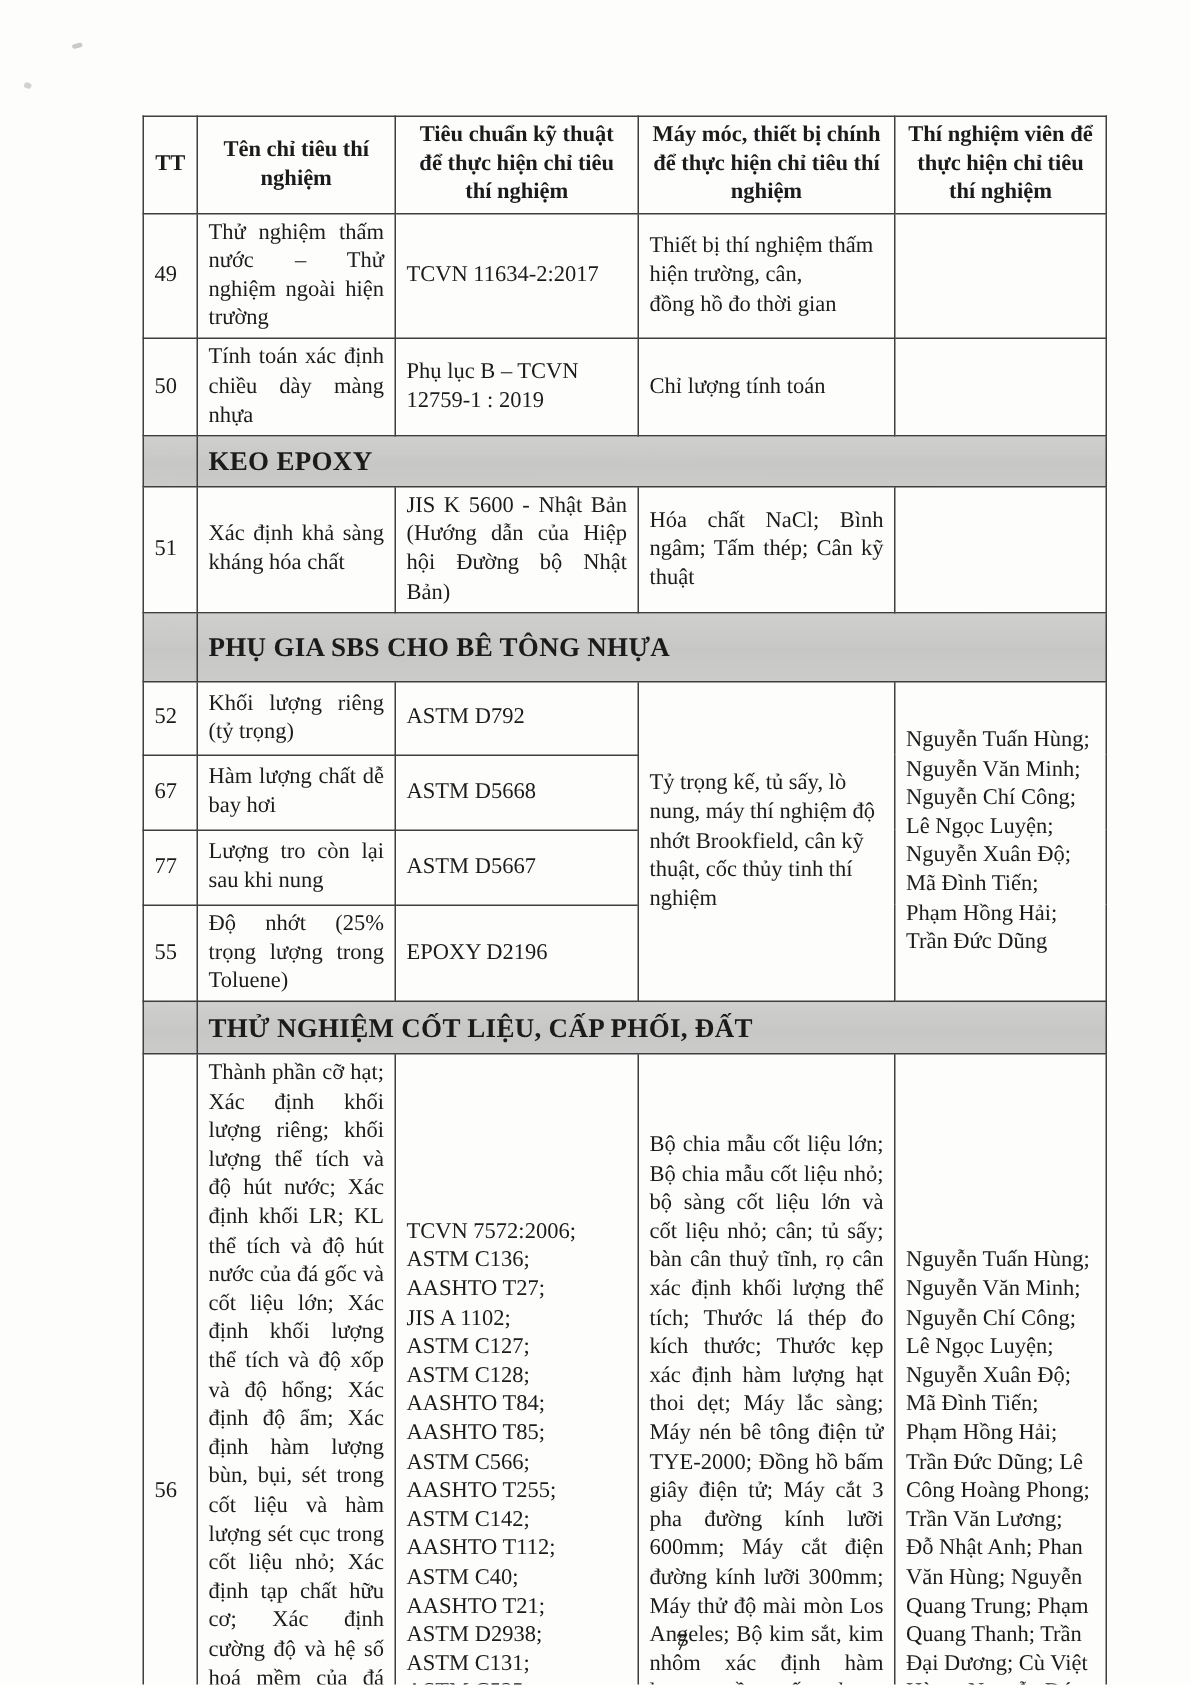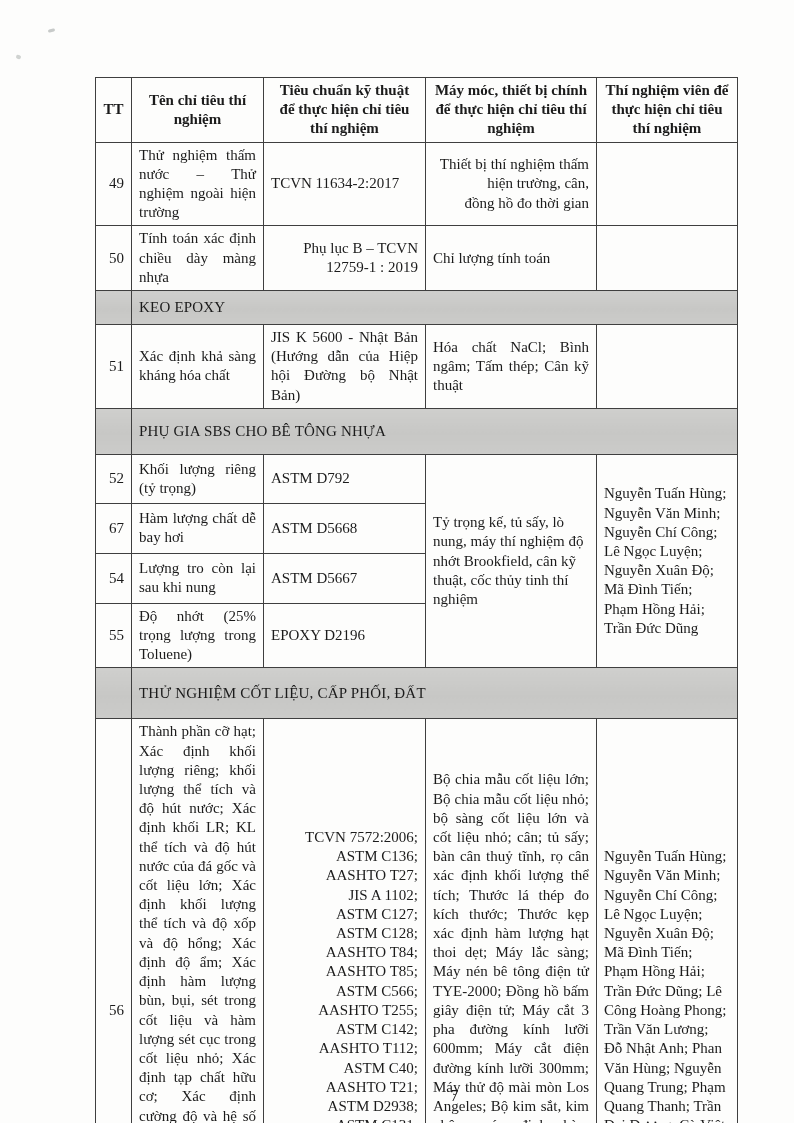--- a/index.html
+++ b/index.html
@@ -32,42 +32,42 @@
     overflow:hidden;
     word-wrap:break-word;
   }
   th.hdr{
     font-weight:bold;
     text-align:center;
     vertical-align:middle;
     line-height:18.5px;
     padding:2px 4px;
   }
-  td.tt{text-align:right;}
+  td.tt{text-align:left;}
   td.justify{text-align:justify;text-justify:inter-word;margin-left:44px;}
   td.topal{vertical-align:top;padding-top:5px;}
   td.center{}
-  td.preline{white-space:pre-line;text-align:right;}
+  td.preline{white-space:pre-line;}
   tr.band td{
     background:linear-gradient(180deg,#cfcfcd 0%,#c7c7c5 55%,#cbcbc9 100%);
-    font-weight:normal;
-    font-size:15px;
+    font-weight:bold;
+    font-size:18px;
     letter-spacing:.2px;
   }
   tr.h-header{height:59px;}
   tr.h-r49{height:55px;}
   tr.h-r50{height:45px;}
   tr.h-band1{height:34px;}
   tr.h-r51{height:76px;}
   tr.h-band2{height:46px;}
   tr.h-r52{height:49px;}
   tr.h-r53{height:50px;}
   tr.h-r54{height:50px;}
   tr.h-r55{height:48px;}
-  tr.h-band3{height:51px;}
+  tr.h-band3{height:35px;}
   tr.h-r56{height:465px;}
   td.stdlist{line-height:19px;}
   .pageno{
     position:absolute;
     left:0;top:1087px;width:794px;
     text-align:center;
     font-size:16px;
     padding-left:115px;
     box-sizing:border-box;
   }
@@ -143,21 +143,21 @@
       <td class="center" rowspan="4">Nguyễn Tuấn Hùng; Nguyễn Văn Minh; Nguyễn Chí Công; Lê Ngọc Luyện; Nguyễn Xuân Độ; Mã Đình Tiến; Phạm Hồng Hải; Trần Đức Dũng</td>
     </tr>
 
     <tr class="h-r53">
       <td class="tt">67</td>
       <td class="justify">Hàm lượng chất dễ bay hơi</td>
       <td>ASTM D5668</td>
     </tr>
 
     <tr class="h-r54">
-      <td class="tt">54</td>
+      <td class="tt">77</td>
       <td class="justify">Lượng tro còn lại sau khi nung</td>
       <td>ASTM D5667</td>
     </tr>
 
     <tr class="h-r55">
       <td class="tt">55</td>
       <td class="justify">Độ nhớt (25% trọng lượng trong Toluene)</td>
       <td>EPOXY D2196</td>
     </tr>
 

